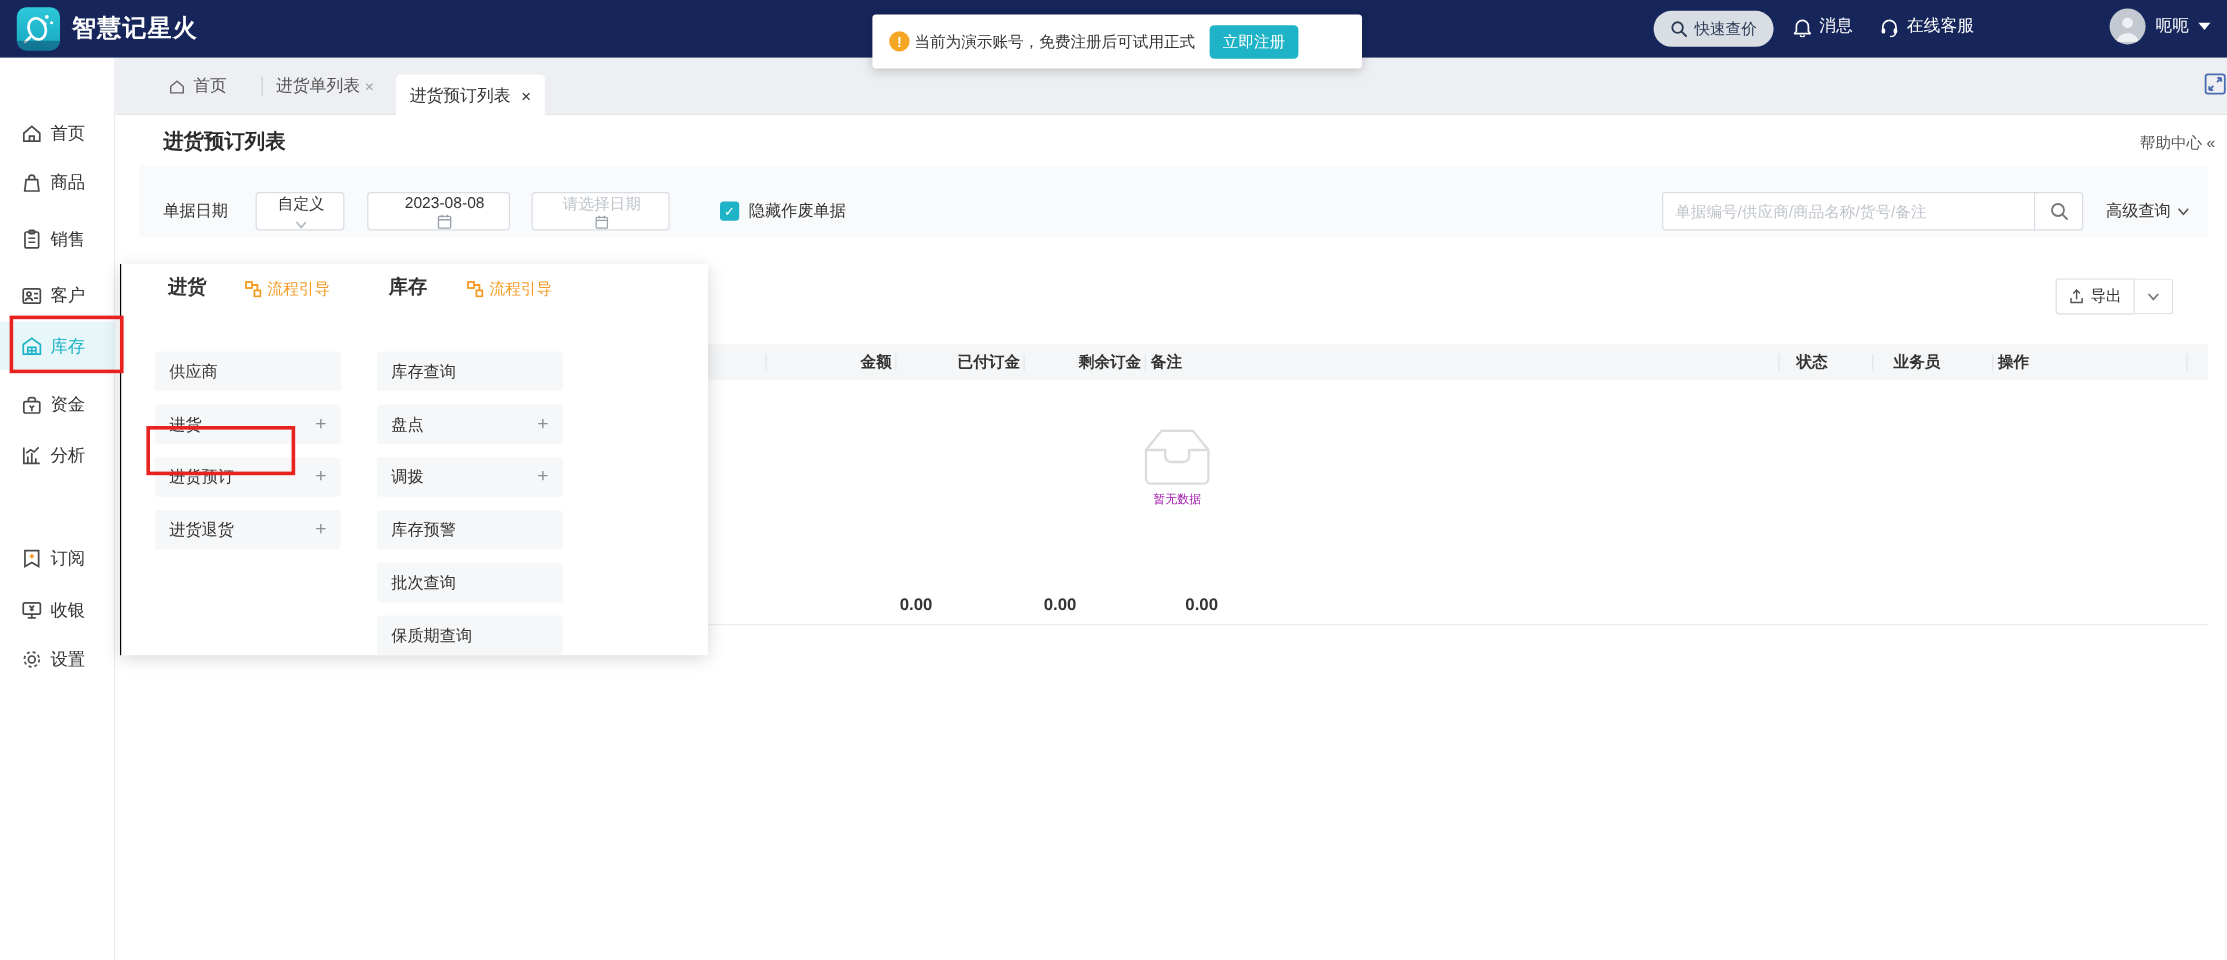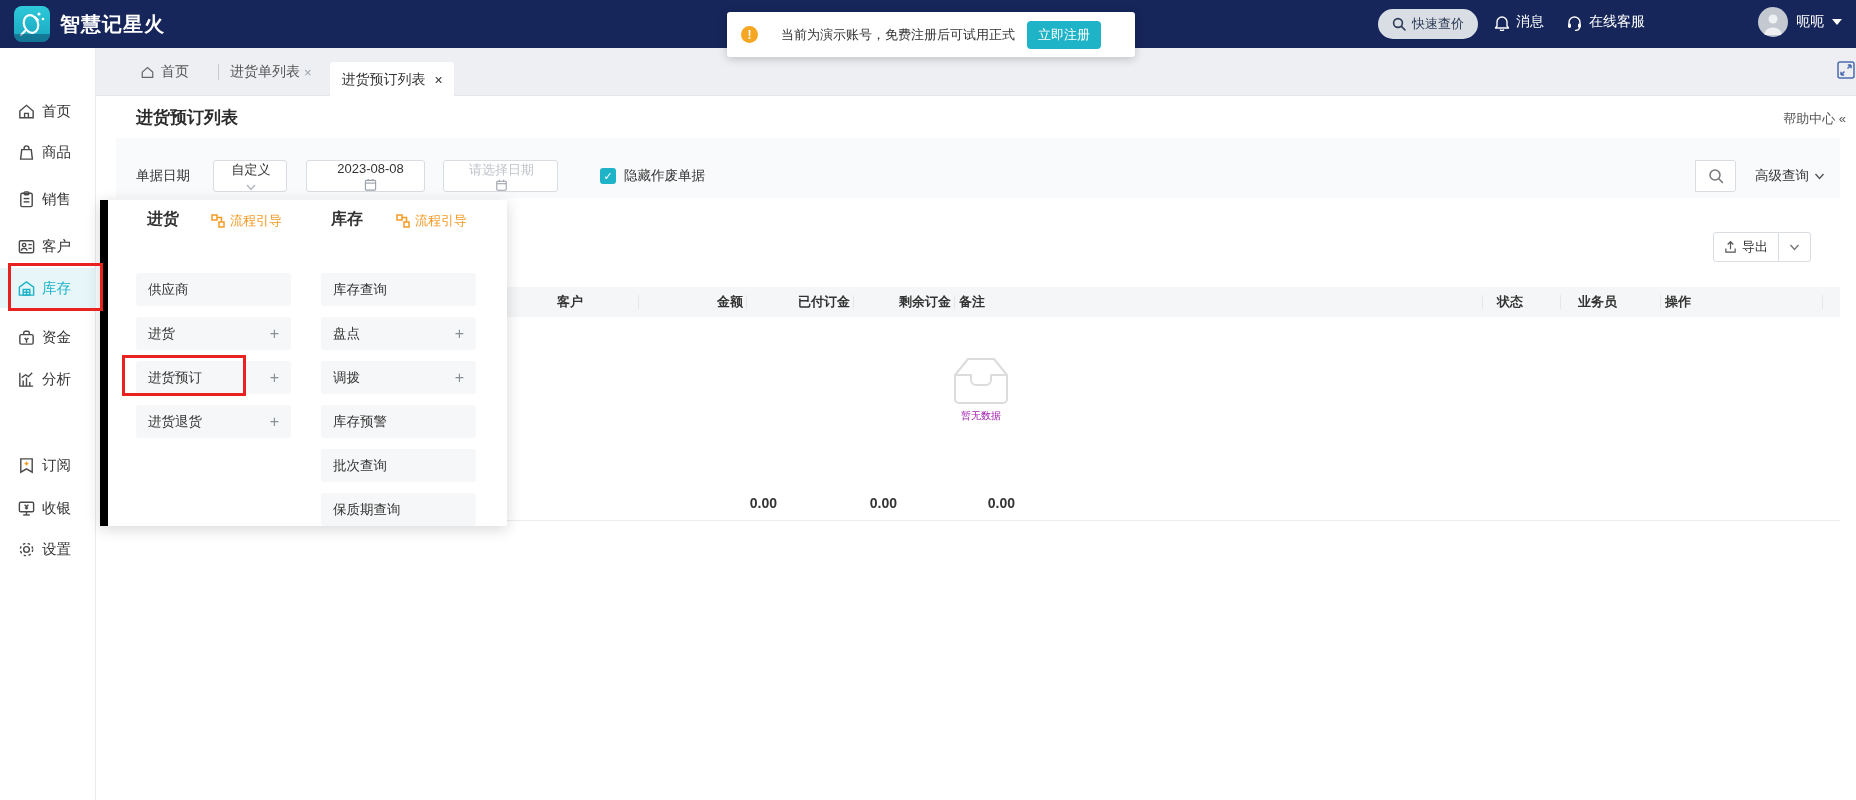--- a/index.html
+++ b/index.html
@@ -26,21 +26,21 @@
             align-items:flex-end; justify-content:center; overflow:hidden; }
   .caret-down { width:0; height:0; border-left:5px solid transparent; border-right:5px solid transparent;
                 border-top:6px solid #fff; }
 
   
   #banner { position:absolute; left:727px; top:12px; height:45px; min-width:408px; background:#fff;
             border-radius:3px; box-shadow:0 2px 10px rgba(0,0,0,.2); display:flex; align-items:center;
             padding:0 14px; z-index:40; }
   #warn-badge { width:17px; height:17px; border-radius:50%; background:#f5a623; color:#fff;
                 font-size:12px; font-weight:700; display:flex; align-items:center; justify-content:center; }
-  #banner-text { margin-left:23px; font-size:13px; color:#333; white-space:nowrap; }
+  #banner-text { margin-left:4px; font-size:13px; color:#333; white-space:nowrap; }
   #register-btn { margin-left:12px; width:74px; height:28px; background:#1fb3c7; border-radius:4px;
                   color:#fff; font-size:13px; display:flex; align-items:center; justify-content:center; cursor:pointer; }
 
   
   #sidebar { position:absolute; left:0; top:48px; width:96px; height:752px; background:#fff;
              border-right:1px solid #e9ebee; z-index:5; }
   .side-item { position:absolute; left:0; width:96px; height:40px; display:flex; align-items:center;
                padding-left:17px; gap:6px; color:#333; font-size:14.5px; cursor:pointer; }
   .side-item svg { stroke:#4a4a4a; }
   .side-item.active { background:#e6f6f9; color:#1fb3c7; }
@@ -98,22 +98,22 @@
   .th.r { text-align:right; }
   .sep { position:absolute; top:8px; width:1px; height:14px; background:#e3e6ea; }
 
   #empty-icon { position:absolute; left:853px; top:259px; }
   #empty-text { position:absolute; left:823px; top:313px; width:124px; text-align:center;
                 font-size:10px; color:#a21caf; }
   .total { position:absolute; top:399px; width:100px; text-align:right; font-size:14px; font-weight:700; color:#333; }
   #total-divider { position:absolute; left:20px; top:424px; width:1724px; height:1px; background:#ededf0; }
 
   
-  #flyout { position:absolute; left:100px; top:200px; width:407px; height:326px; background:#fff;
-            border-left:8px solid #000000; box-shadow:0 3px 14px rgba(0,0,0,.16); z-index:30; }
+  #flyout { position:absolute; left:100px; top:220px; width:490px; height:326px; background:#fff;
+            border-left:1px solid #000000; box-shadow:0 3px 14px rgba(0,0,0,.16); z-index:30; }
   .fly-title { position:absolute; top:9px; font-size:16px; font-weight:700; color:#333; }
   .fly-guide { position:absolute; top:12px; display:flex; align-items:center; gap:5px; color:#f59a23;
                font-size:13px; cursor:pointer;text-align:right; }
   .fly-item { position:absolute; width:155px; height:33px; background:#f6f7f8; border-radius:3px;
               display:flex; align-items:center; padding:0 12px; font-size:13.5px; color:#333; cursor:pointer; }
   .fly-item .plus { margin-left:auto; color:#8a8f96; font-size:16px; font-weight:400; }
 
   
   .red-rect { position:absolute; border:3px solid #e8231f; z-index:50; pointer-events:none; }
   #red-rect-sidebar { left:8px; top:263px; width:95px; height:48px; }
@@ -325,20 +325,23 @@
           <line x1="4.5" y1="1" x2="4.5" y2="3.5"></line>
           <line x1="9.5" y1="1" x2="9.5" y2="3.5"></line>
       </svg>
     </div>
 
     <div id="hide-void">
       <div id="checkbox">✓</div>
       <span>隐藏作废单据</span>
     </div>
 
+    <div id="search-box">
+      <input id="search-input" type="text" placeholder="单据编号/供应商/商品名称/货号/备注" style="">
+    </div>
     <div id="search-btn">
       <svg width="16" height="16" viewBox="0 0 16 16">
         <circle cx="7" cy="7" r="5" fill="none" stroke="#777" stroke-width="1.5"></circle>
         <line x1="10.8" y1="10.8" x2="14.5" y2="14.5" stroke="#777" stroke-width="1.5" stroke-linecap="round"></line>
       </svg>
     </div>
     <div id="adv-query">
       <span>高级查询</span>
       <svg width="11" height="7" viewBox="0 0 10 7">
         <path d="M1 1 L5 5.5 L9 1" fill="none" stroke="#555" stroke-width="1.4"></path>

